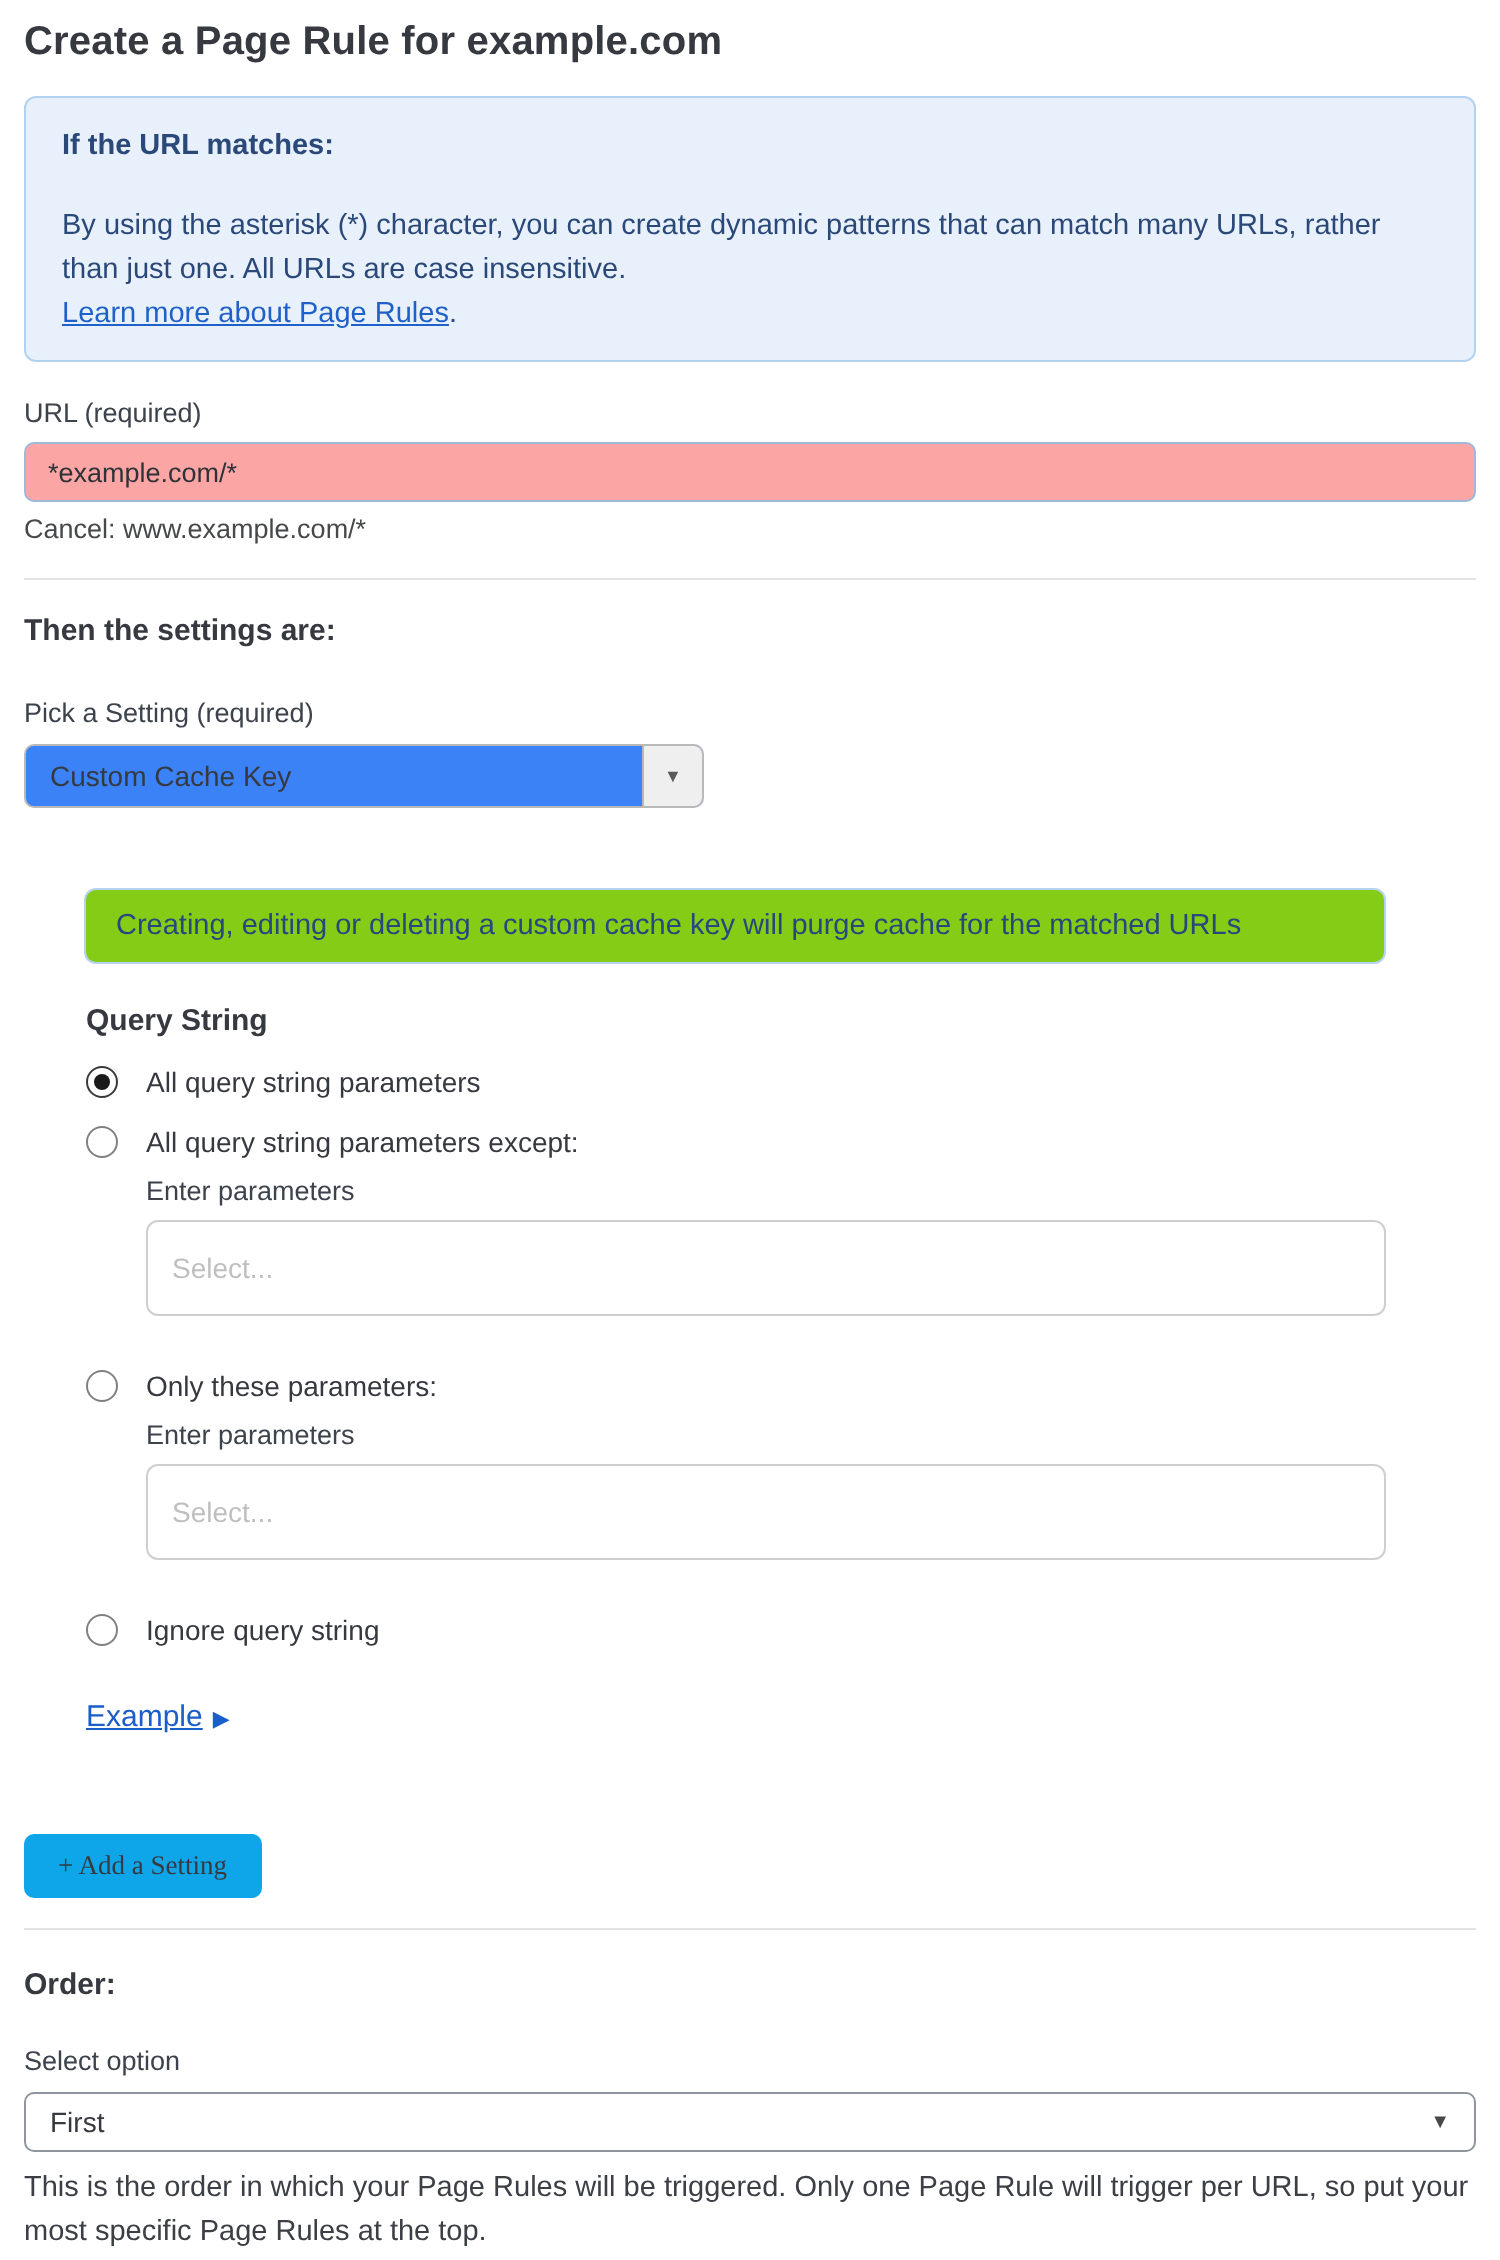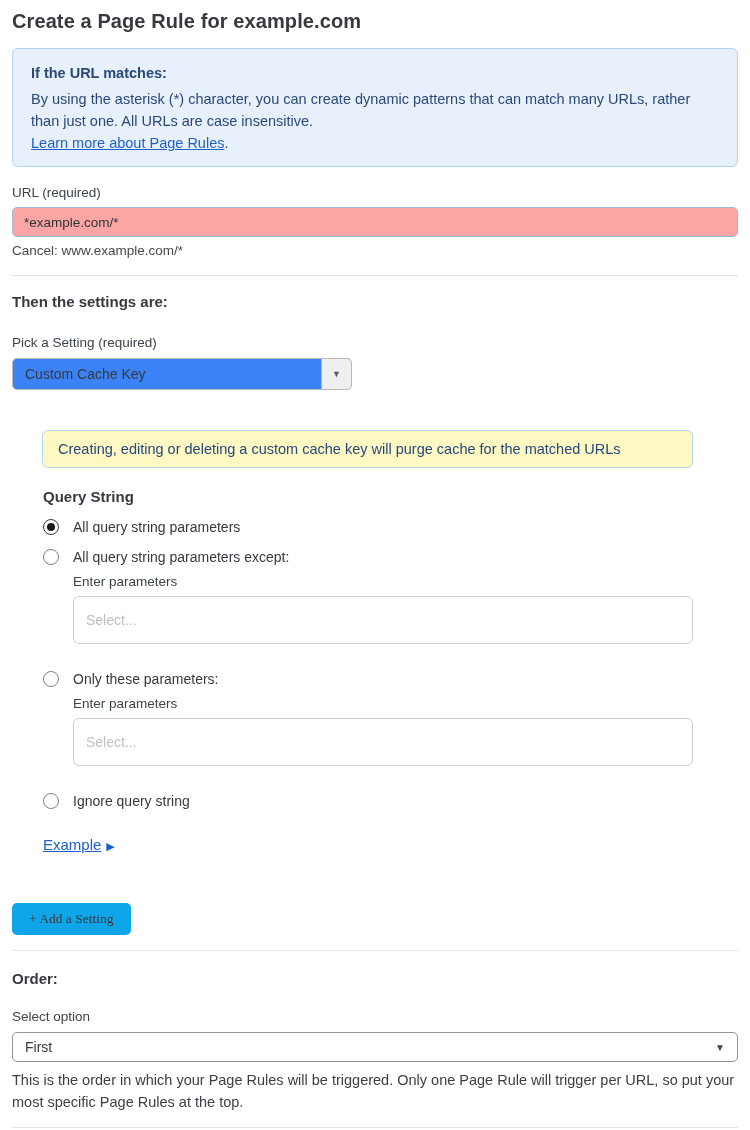--- a/index.html
+++ b/index.html
@@ -25,21 +25,21 @@
     border: 1px solid #b3d2ef;
     border-radius: 6px;
     padding: 13px 18px 12px 18px;
     color: #2a4878;
     font-size: 14.5px;
     line-height: 22px;
   }
   .info-box .info-heading {
     font-weight: bold;
     font-size: 14.5px;
-    margin-bottom: 4px;
+    margin-bottom: 18px;
   }
   .info-box a {
     color: #2061c9;
     text-decoration: underline;
   }
 
   .field-label {
     font-size: 13.5px;
     color: #3d434c;
     margin-top: 18px;
@@ -103,21 +103,21 @@
     background: #efefef;
     display: flex;
     align-items: center;
     justify-content: center;
     color: #5a5a5a;
     font-size: 9px;
   }
 
   .notice-box {
     margin: 40px 45px 0 30px;
-    background: #fef9c3;
+    background: #84cc16;
     border: 1px solid #b6d3f2;
     border-radius: 6px;
     padding: 10px 15px;
     color: #27477d;
     font-size: 14.5px;
   }
 
   
   .qs-block { margin-left: 31px; margin-right: 45px; }
   .qs-heading {

